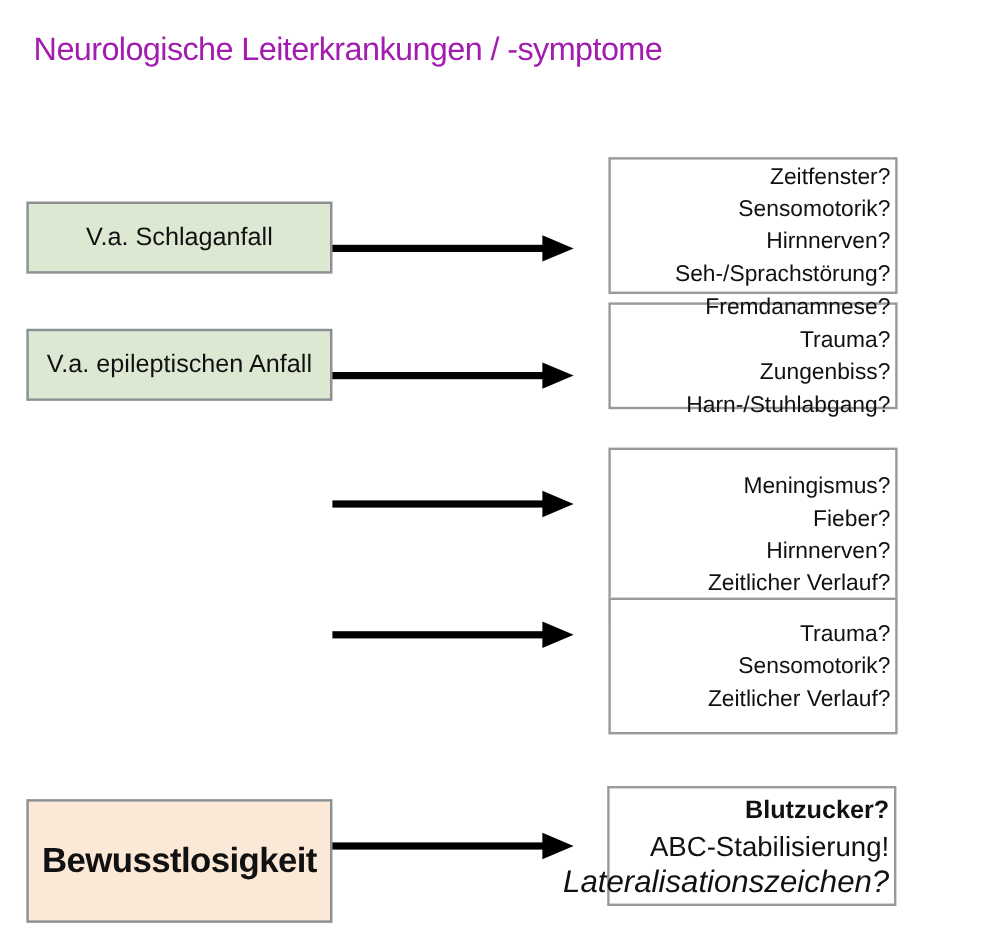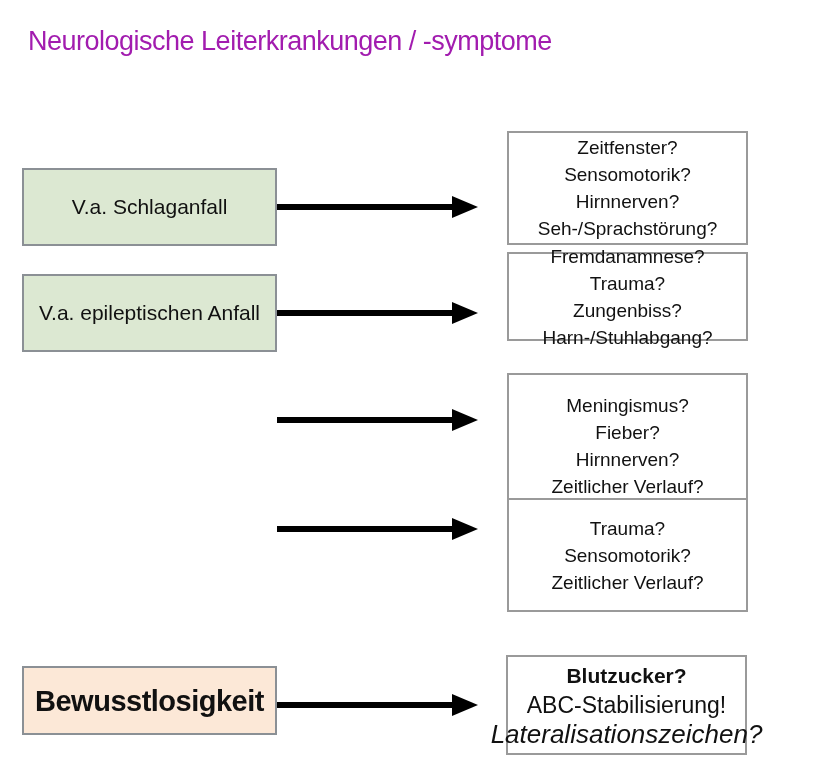--- a/index.html
+++ b/index.html
@@ -24,21 +24,21 @@
     font-size: 27px;
     font-weight: 300;
     letter-spacing: -0.5px;
     color: #a21caf;
     white-space: nowrap;
   }
   .cond-box {
     position: absolute;
     left: 22px;
     width: 255px;
-    height: 78px;
+    height: 60px;
     box-sizing: border-box;
     border: 2px solid #8b9095;
     display: flex;
     align-items: center;
     justify-content: center;
     text-align: center;
     font-size: 21px;
     line-height: 26px;
     padding: 0 8px;
   }
@@ -51,21 +51,21 @@
   }
   .q-box {
     position: absolute;
     left: 507px;
     width: 241px;
     box-sizing: border-box;
     border: 2px solid #9a9a9a;
     background: #ffffff;
     display: flex;
     flex-direction: column;
-    align-items: center;
+    align-items: flex-end;
     justify-content: center;
     text-align: center;
     font-size: 19px;
     line-height: 27px;
     padding: 2px 4px;
   }
   .q-box .q-line { display: block; }
   .q-line-big { font-size: 23px; line-height: 30px; }
   .q-line-bold { font-weight: bold; font-size: 21px; line-height: 28px; }
   .q-line-med { font-size: 26px; line-height: 28px; font-style: italic; }
@@ -143,21 +143,21 @@
   <div class="arrow" style="top:518px;">
     <div class="shaft"></div>
     <div class="head"></div>
   </div>
   <div class="q-box" style="top:498px; height:114px;">
     <span class="q-line">Trauma?</span>
     <span class="q-line">Sensomotorik?</span>
     <span class="q-line">Zeitlicher Verlauf?</span>
   </div>
 
-  <div class="cond-box cond-peach" style="top:666px; height:69px;">
+  <div class="cond-box cond-peach" style="top:666px; height:103px;">
     <span>Bewusstlosigkeit</span>
   </div>
   <div class="arrow" style="top:694px;">
     <div class="shaft"></div>
     <div class="head"></div>
   </div>
   <div class="q-box" style="top:655px; height:100px; left:506px;">
     <span class="q-line q-line-bold">Blutzucker?</span>
     <span class="q-line q-line-big">ABC-Stabilisierung!</span>
     <span class="q-line q-line-med">Lateralisationszeichen?</span>

